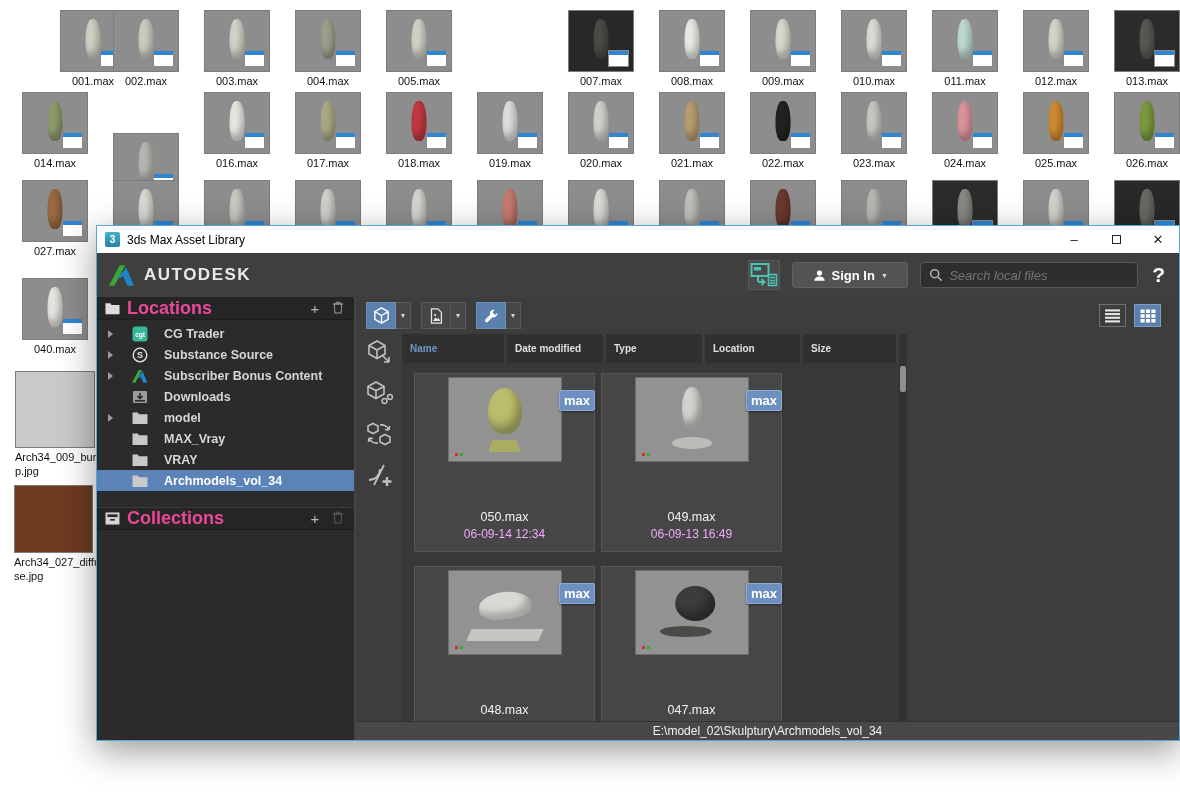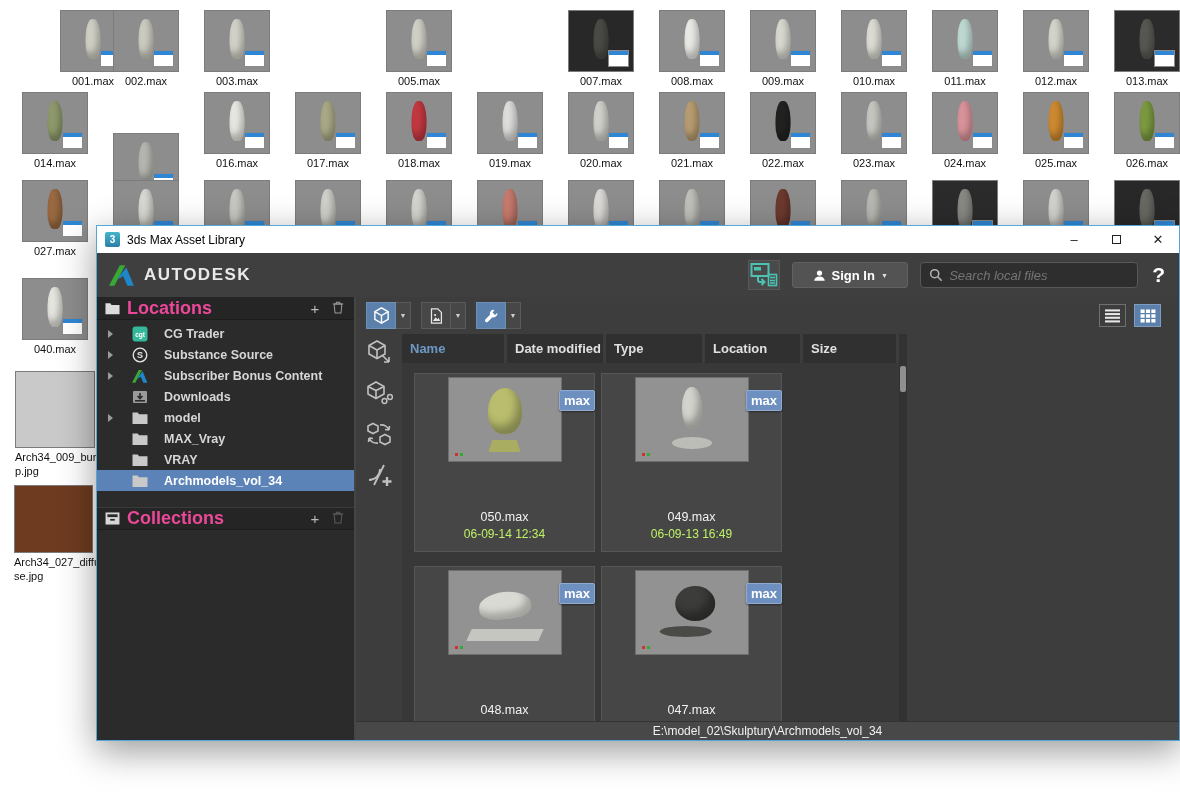--- a/index.html
+++ b/index.html
@@ -95,36 +95,36 @@
   .vbtn.blue { background:#5b80ab; border-color:#7d9cc0; }
 
   .content-row { flex:1; display:flex; min-height:0; }
   .rail { width:46px; background:#3d3d3d; display:flex; flex-direction:column;
          align-items:center; padding-top:4px; gap:13px; }
   .rail svg { width:28px; height:28px; }
 
   .grid-col { width:497px; display:flex; flex-direction:column; }
   .headers { height:29px; display:flex; flex:0 0 29px; }
   .hcell { background:#303030; border-right:3px solid #3d3d3d; line-height:29px;
-         padding-left:8px; font-size:13px; color:#e0e0e0; font-weight:bold; }
+         padding-left:8px; font-size:10px; color:#e0e0e0; font-weight:bold; }
   .hcell.sorted { color:#6d98c6; }
   .cards { flex:1; background:#383838; overflow:hidden; padding:10px 0 0 12px;
          display:flex; flex-wrap:wrap; gap:14px 6px; align-content:flex-start; }
   .card { width:181px; height:179px; background:#464646; border:1px solid #565656;
          position:relative; display:flex; flex-direction:column; align-items:center; }
   .cthumb { width:112px; height:83px; background:#929292; margin-top:4px; position:relative;
          outline:1px solid #6e6e6e; }
   .axis-r,.axis-g { position:absolute; width:3px; height:3px; bottom:5px; }
   .axis-r { left:6px; background:#c33; } .axis-g { left:11px; background:#3a3; }
   .badge { position:absolute; top:16px; right:-1px; width:36px; height:21px; background:#6d90c0;
          border:1px solid #91abd0; border-radius:2px; color:#fff; font-size:13px; font-weight:bold;
          display:flex; align-items:center; justify-content:center;
          box-shadow:0 1px 2px rgba(0,0,0,.4); }
   .cname { margin-top:auto; font-size:12.5px; color:#f2f2f2; }
-  .cdate { font-size:12px; color:#bef264; margin:3px 0 10px; min-height:14px; }
+  .cdate { font-size:12px; color:#f0abfc; margin:3px 0 10px; min-height:14px; }
   .figpart { position:absolute; left:50%; }
   .fig-finial-main { top:10px; transform:translateX(-50%); width:34px; height:46px;
          border-radius:50% 50% 45% 45%; box-shadow:inset -5px -8px 8px rgba(0,0,0,.3); }
   .fig-finial-base { bottom:9px; transform:translateX(-50%); width:32px; height:12px;
          clip-path:polygon(12% 0,88% 0,100% 100%,0 100%); }
   .fig-statue-main { top:9px; transform:translateX(-50%); width:20px; height:42px;
          border-radius:48%; box-shadow:inset -4px -7px 7px rgba(0,0,0,.3); }
   .fig-statue-base { bottom:12px; transform:translateX(-50%); width:40px; height:12px;
          border-radius:50%; }
   .fig-animal-main { top:21px; transform:translateX(-50%) rotate(-6deg); width:52px; height:27px;
@@ -169,20 +169,29 @@
       <div class="dlabel">002.max</div>
     </div>
     <div class="dthumb" style="left: 204px; top: 10px;">
       <div class="dimg">
         <div class="dfig" style="background: rgb(210, 210, 200);"></div>
         <div class="doverlay">
           <div class="bar"></div>
         </div>
       </div>
       <div class="dlabel">003.max</div>
+    </div>
+    <div class="dthumb" style="left: 295px; top: 10px;">
+      <div class="dimg">
+        <div class="dfig" style="background: rgb(154, 160, 140);"></div>
+        <div class="doverlay">
+          <div class="bar"></div>
+        </div>
+      </div>
+      <div class="dlabel">004.max</div>
     </div>
     <div class="dthumb" style="left: 386px; top: 10px;">
       <div class="dimg">
         <div class="dfig" style="background: rgb(208, 208, 198);"></div>
         <div class="doverlay">
           <div class="bar"></div>
         </div>
       </div>
       <div class="dlabel">005.max</div>
     </div>

